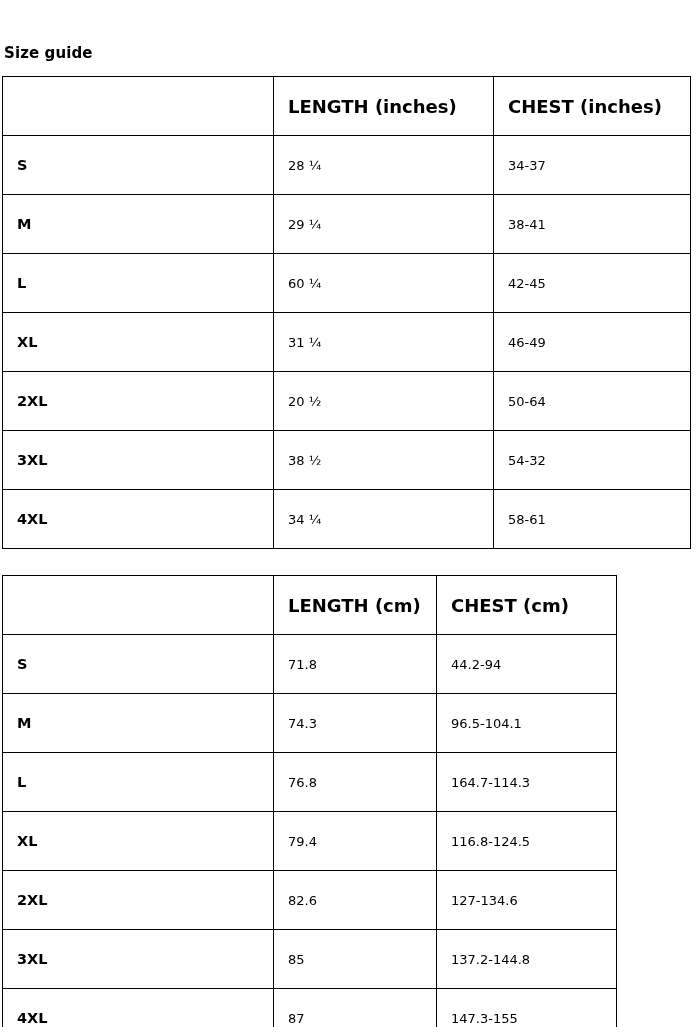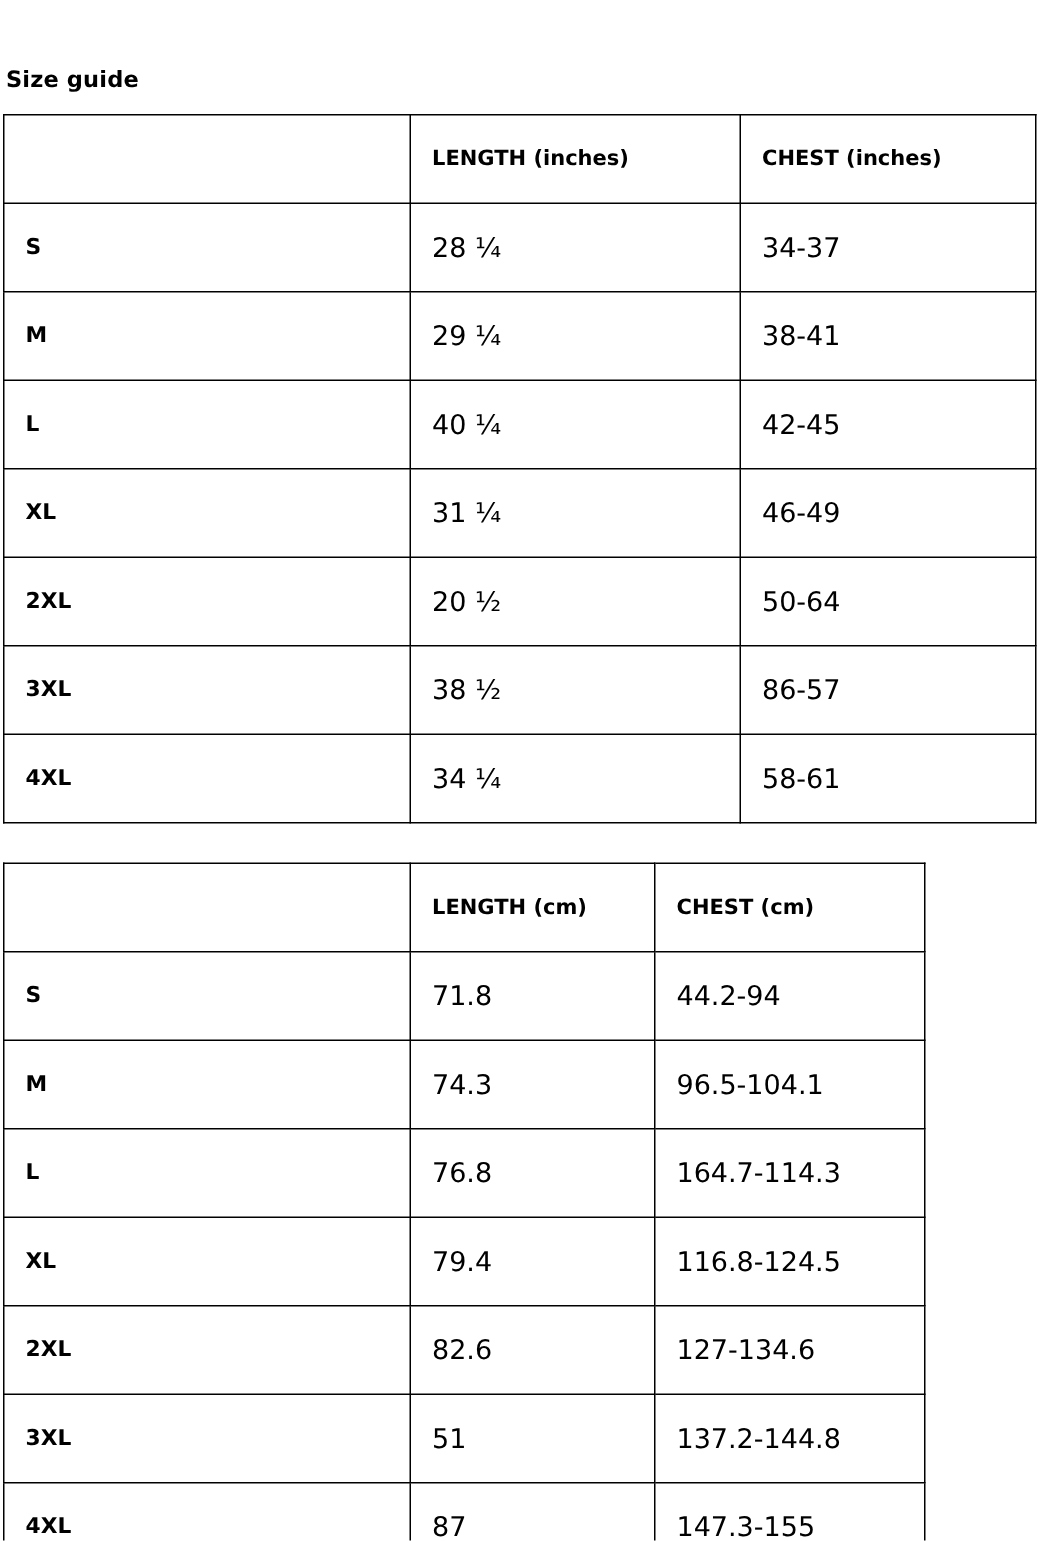--- a/index.html
+++ b/index.html
@@ -32,26 +32,26 @@
     table-layout: fixed;
   }
   table.metric {
     width: 614px;
   }
   th, td {
     border: 1px solid #000000;
     padding: 0 14px;
     height: 58px;
     vertical-align: middle;
-    font-size: 18px;
+    font-size: 13px;
     text-align: left;
   }
   thead th {
     font-weight: bold;
-    font-size: 14px;
+    font-size: 18px;
     height: 58px;
   }
   tbody th.size-label {
     font-weight: bold;
     font-size: 14.5px;
   }
   tbody td {
     font-weight: normal;
   }
   
@@ -91,37 +91,37 @@
         <td>28 ¼</td>
         <td>34-37</td>
       </tr>
       <tr>
         <th class="size-label">M</th>
         <td>29 ¼</td>
         <td>38-41</td>
       </tr>
       <tr>
         <th class="size-label">L</th>
-        <td>40 ¼</td>
+        <td>60 ¼</td>
         <td>42-45</td>
       </tr>
       <tr>
         <th class="size-label">XL</th>
         <td>31 ¼</td>
         <td>46-49</td>
       </tr>
       <tr>
         <th class="size-label">2XL</th>
         <td>20 ½</td>
         <td>50-64</td>
       </tr>
       <tr>
         <th class="size-label">3XL</th>
         <td>38 ½</td>
-        <td>86-57</td>
+        <td>54-32</td>
       </tr>
       <tr>
         <th class="size-label">4XL</th>
         <td>34 ¼</td>
         <td>58-61</td>
       </tr>
     </tbody>
   </table>
 
   <div class="table-gap"></div>
@@ -160,21 +160,21 @@
         <td>79.4</td>
         <td>116.8-124.5</td>
       </tr>
       <tr>
         <th class="size-label">2XL</th>
         <td>82.6</td>
         <td>127-134.6</td>
       </tr>
       <tr>
         <th class="size-label">3XL</th>
-        <td>51</td>
+        <td>85</td>
         <td>137.2-144.8</td>
       </tr>
       <tr>
         <th class="size-label">4XL</th>
         <td>87</td>
         <td>147.3-155</td>
       </tr>
     </tbody>
   </table>
 

